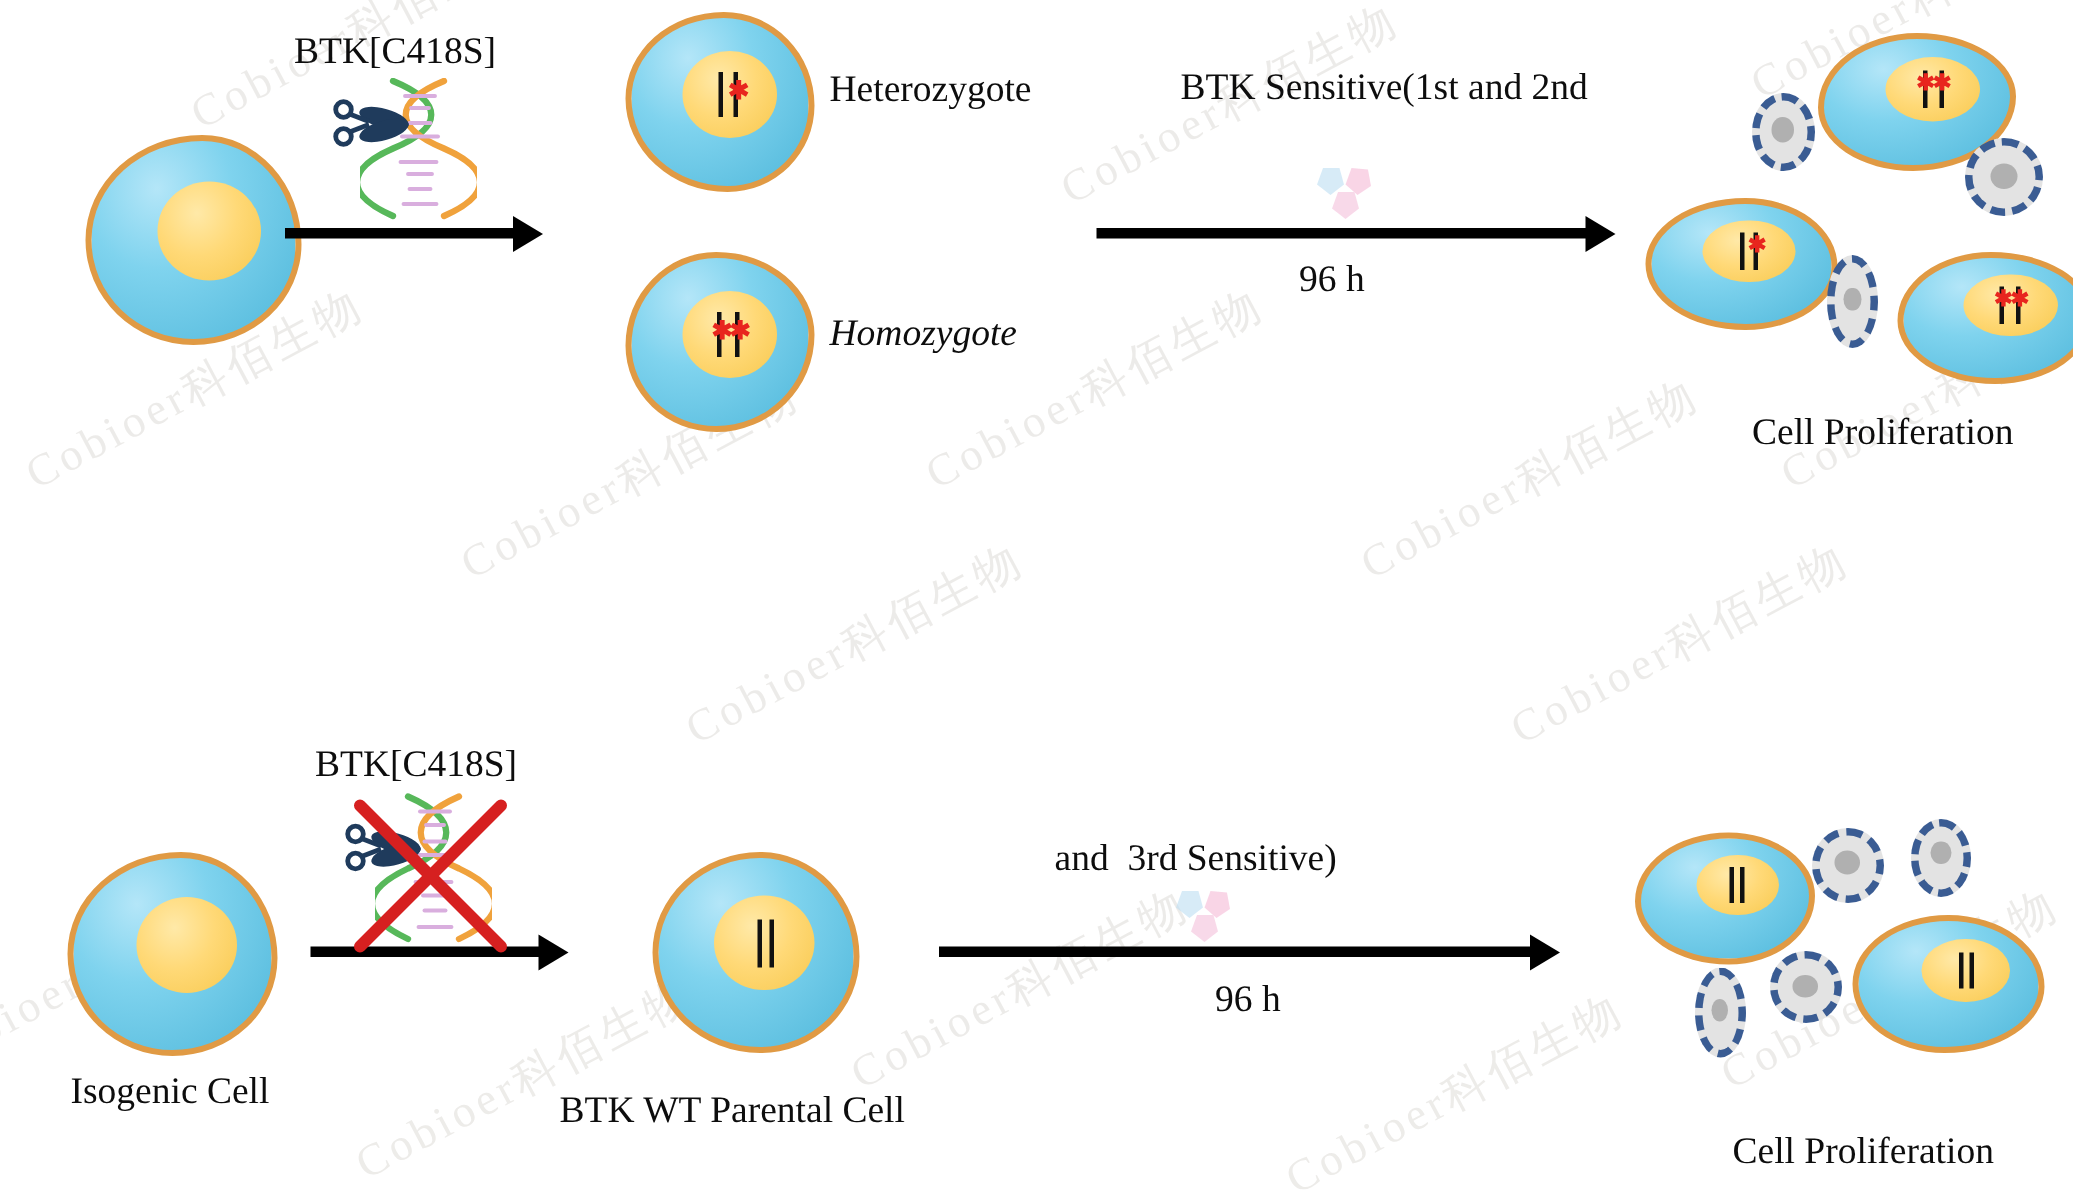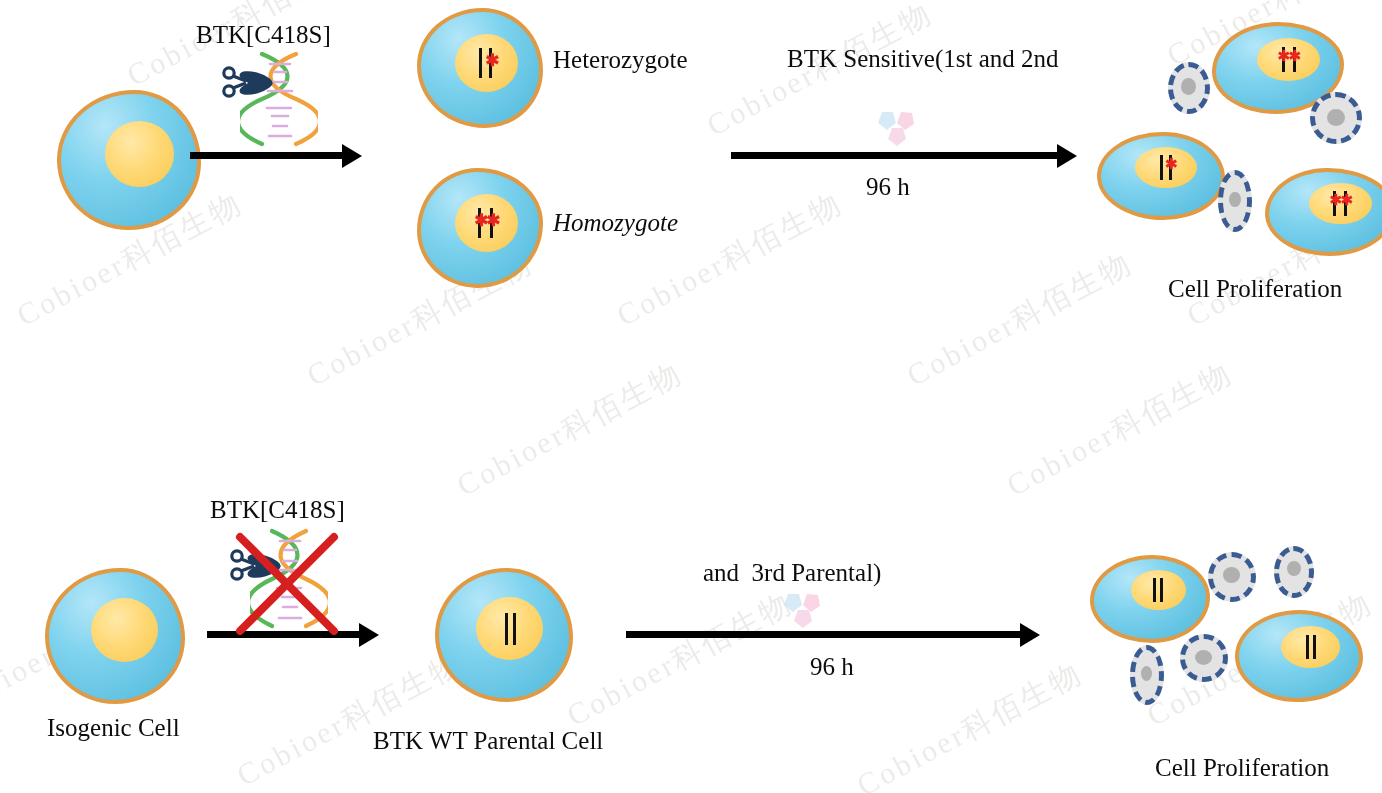--- a/index.html
+++ b/index.html
@@ -257,21 +257,21 @@
     <div class="body" style="border-radius:52% 48% 48% 52% / 50% 52% 48% 50%;"></div>
     <div class="nuc" style="left:30%;top:22%;width:48%;height:47%;">
       <span class="gmark" style="width:16px;height:32px;">
         <span class="bar" style="left:3px;"></span>
         <span class="bar" style="left:11px;"></span>
       </span>
     </div>
   </div>
   <div class="lbl" style="left:373px;top:726px;font-family:Liberation Serif, serif;">BTK WT Parental Cell</div>
 
-  <div class="lbl" style="left:703px;top:558px;">and  3rd Parental)</div>
+  <div class="lbl" style="left:703px;top:558px;">and  3rd Sensitive)</div>
 
   <div class="drug" style="left:774px;top:590px;width:56px;height:46px;">
     <svg viewBox="0 0 56 46" width="56" height="46">
       <g opacity=".62">
         <polygon points="14,4 25,4 28,15 19,22 10,15" fill="#bfdff3"></polygon>
         <polygon points="33,4 44,5 46,16 37,22 29,15" fill="#f6bcd8"></polygon>
         <polygon points="24,20 35,20 38,31 29,38 20,31" fill="#f4c3dc"></polygon>
       </g>
     </svg>
   </div>

